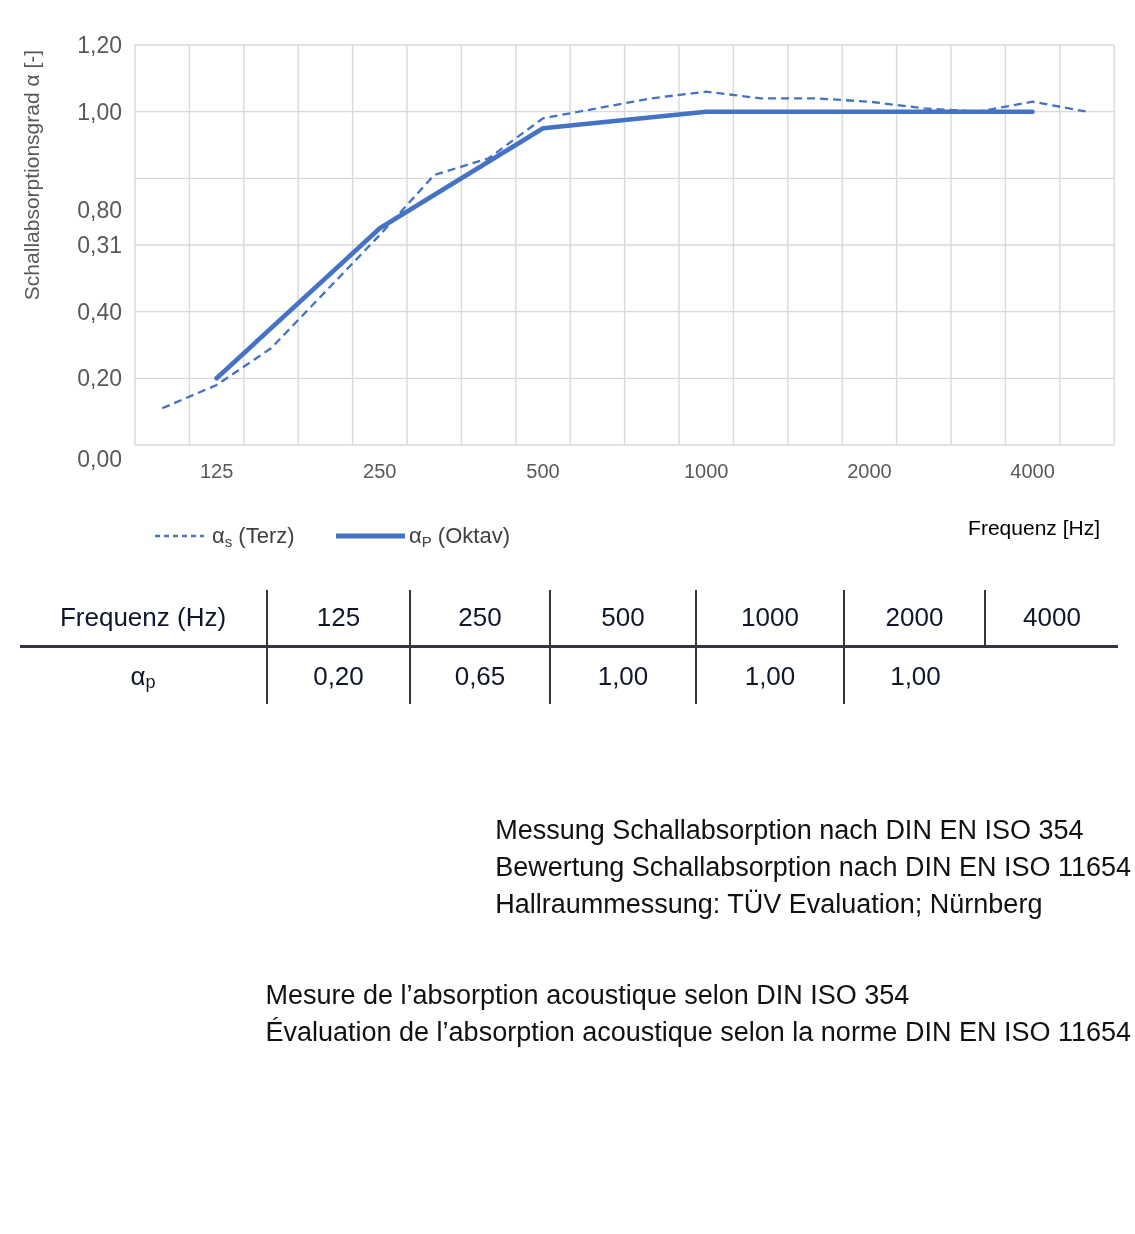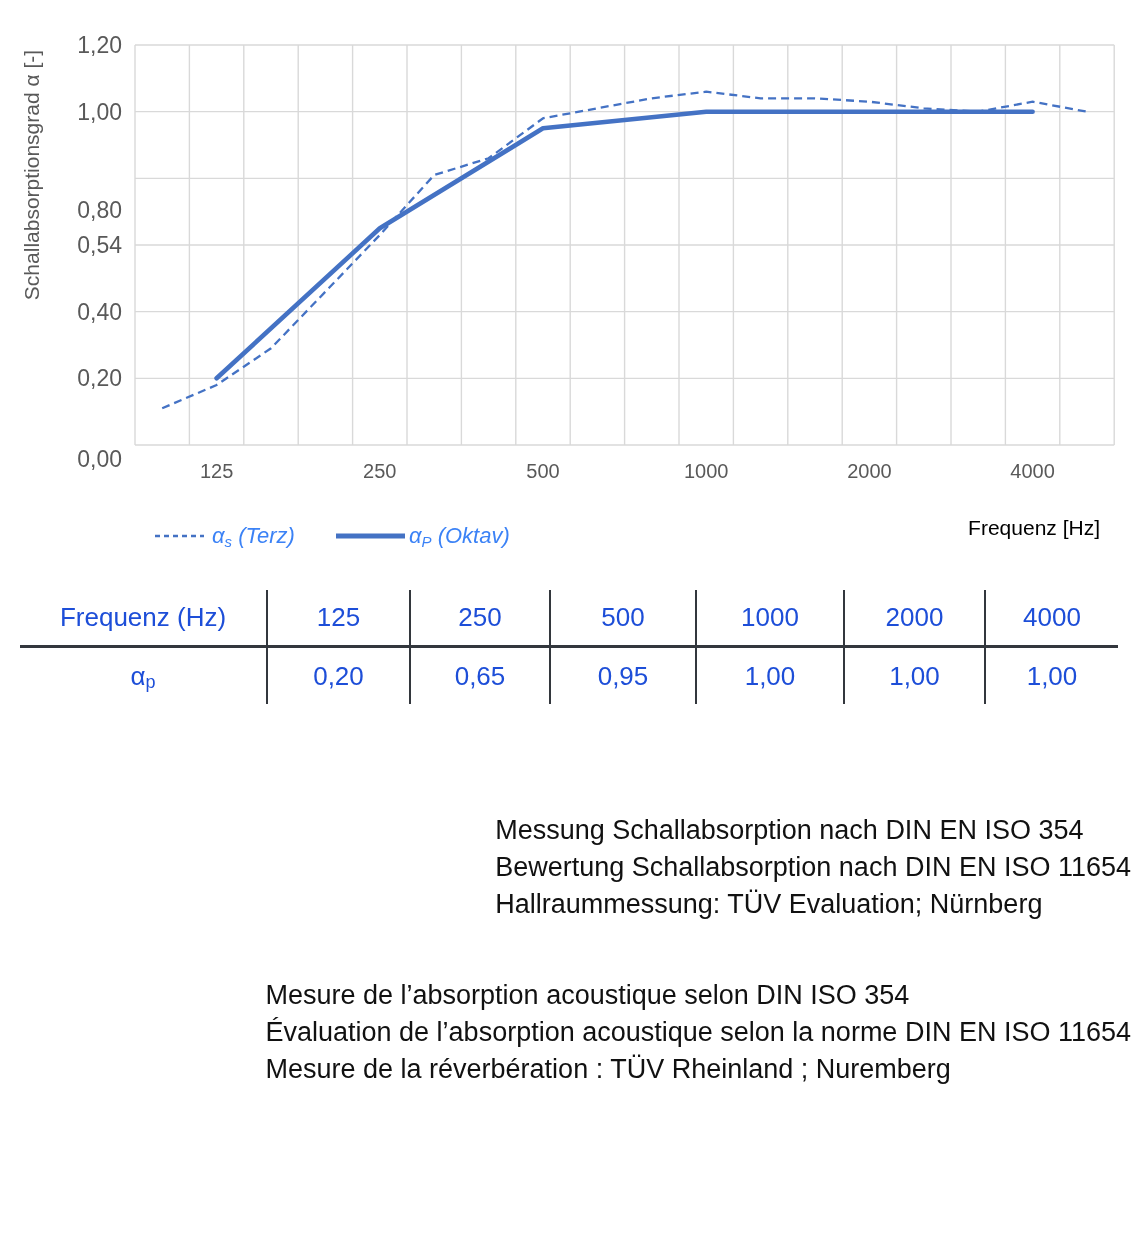--- a/index.html
+++ b/index.html
@@ -10,27 +10,27 @@
   #chart-svg{position:absolute;left:0;top:0;}
   .abs{position:absolute;}
   .ytick{position:absolute;right:1013px;transform:translateY(-50%);
          font-size:23px;color:#595959;white-space:nowrap;}
   .xtick{position:absolute;top:460px;transform:translateX(-50%);
          font-size:20px;color:#595959;white-space:nowrap;}
   #y-axis-title{left:32px;top:175px;transform:translate(-50%,-50%) rotate(-90deg);
         font-size:21px;color:#595959;white-space:nowrap;}
   #x-axis-title{right:35px;top:516px;font-size:21px;color:#000000;white-space:nowrap;}
   .legend-label{position:absolute;top:536px;transform:translateY(-50%);
-        font-size:22px;color:#3b82f6;white-space:nowrap;font-style:italic;}
+        font-size:22px;color:#404040;white-space:nowrap;}
   .legend-label .subs{font-size:15px;position:relative;bottom:-4px;}
 
   
   #absorption-table{position:absolute;left:20px;top:590px;width:1098px;
         display:grid;grid-template-columns:248px 143px 140px 146px 148px 141px 132px;
-        grid-template-rows:58px 56px;color:#1d4ed8;font-size:26px;}
+        grid-template-rows:58px 56px;color:#0f172a;font-size:26px;}
   #absorption-table .cell{display:flex;align-items:center;justify-content:center;}
   #absorption-table .vline{border-right:2px solid #33373d;}
   #absorption-table .hline{border-bottom:3px solid #33373d;}
   .subp{font-size:18px;position:relative;bottom:-6px;}
 
   
   .notes{position:absolute;right:4px;text-align:left;font-size:27px;
          line-height:37px;color:#111;white-space:nowrap;margin-top:44px;}
   #notes-german{top:768px;}
   #notes-french{top:933px;}
@@ -73,21 +73,21 @@
       <line x1="155" y1="536" x2="204" y2="536" stroke="#4472C4" stroke-width="2.3" stroke-dasharray="5 4"></line>
       <line x1="336" y1="536" x2="405" y2="536" stroke="#4472C4" stroke-width="5"></line>
     </svg>
 
   <div class="abs" id="y-axis-title">Schallabsorptionsgrad α [-]</div>
 
   <div id="yticks">
       <div class="ytick" style="top: 45px;">1,20</div>
       <div class="ytick" style="top: 111.667px;">1,00</div>
       <div class="ytick" style="top: 178.333px; margin-top: 32px;">0,80</div>
-      <div class="ytick" style="top: 245px;">0,54</div>
+      <div class="ytick" style="top: 245px;">0,31</div>
       <div class="ytick" style="top: 311.667px;">0,40</div>
       <div class="ytick" style="top: 378.333px;">0,20</div>
       <div class="ytick" style="top: 445px; margin-top: 14px;">0,00</div>
     </div>
   <div id="xticks">
       <div class="xtick" style="left: 216.6px;">125</div>
       <div class="xtick" style="left: 379.8px;">250</div>
       <div class="xtick" style="left: 543px;">500</div>
       <div class="xtick" style="left: 706.2px;">1000</div>
       <div class="xtick" style="left: 869.4px;">2000</div>
@@ -113,30 +113,28 @@
     <div class="cell vline hline">1000</div>
     <div class="cell vline hline">2000</div>
     <div class="cell hline">4000</div>
 
     <div class="cell vline">
       <span>α</span>
         <span class="subp">p</span>
     </div>
     <div class="cell vline">0,20</div>
     <div class="cell vline">0,65</div>
-    <div class="cell vline">0,95</div>
     <div class="cell vline">1,00</div>
     <div class="cell vline">1,00</div>
     <div class="cell">1,00</div>
   </div>
 
   <div class="notes" id="notes-german">
     <div>Messung Schallabsorption nach DIN EN ISO 354</div>
     <div>Bewertung Schallabsorption nach DIN EN ISO 11654</div>
     <div>Hallraummessung: TÜV Evaluation; Nürnberg</div>
   </div>
   <div class="notes" id="notes-french">
     <div>Mesure de l’absorption acoustique selon DIN ISO 354</div>
     <div>Évaluation de l’absorption acoustique selon la norme DIN EN ISO 11654</div>
-    <div>Mesure de la réverbération : TÜV Rheinland ; Nuremberg</div>
   </div>
 
 </div>
 
 </body></html>

